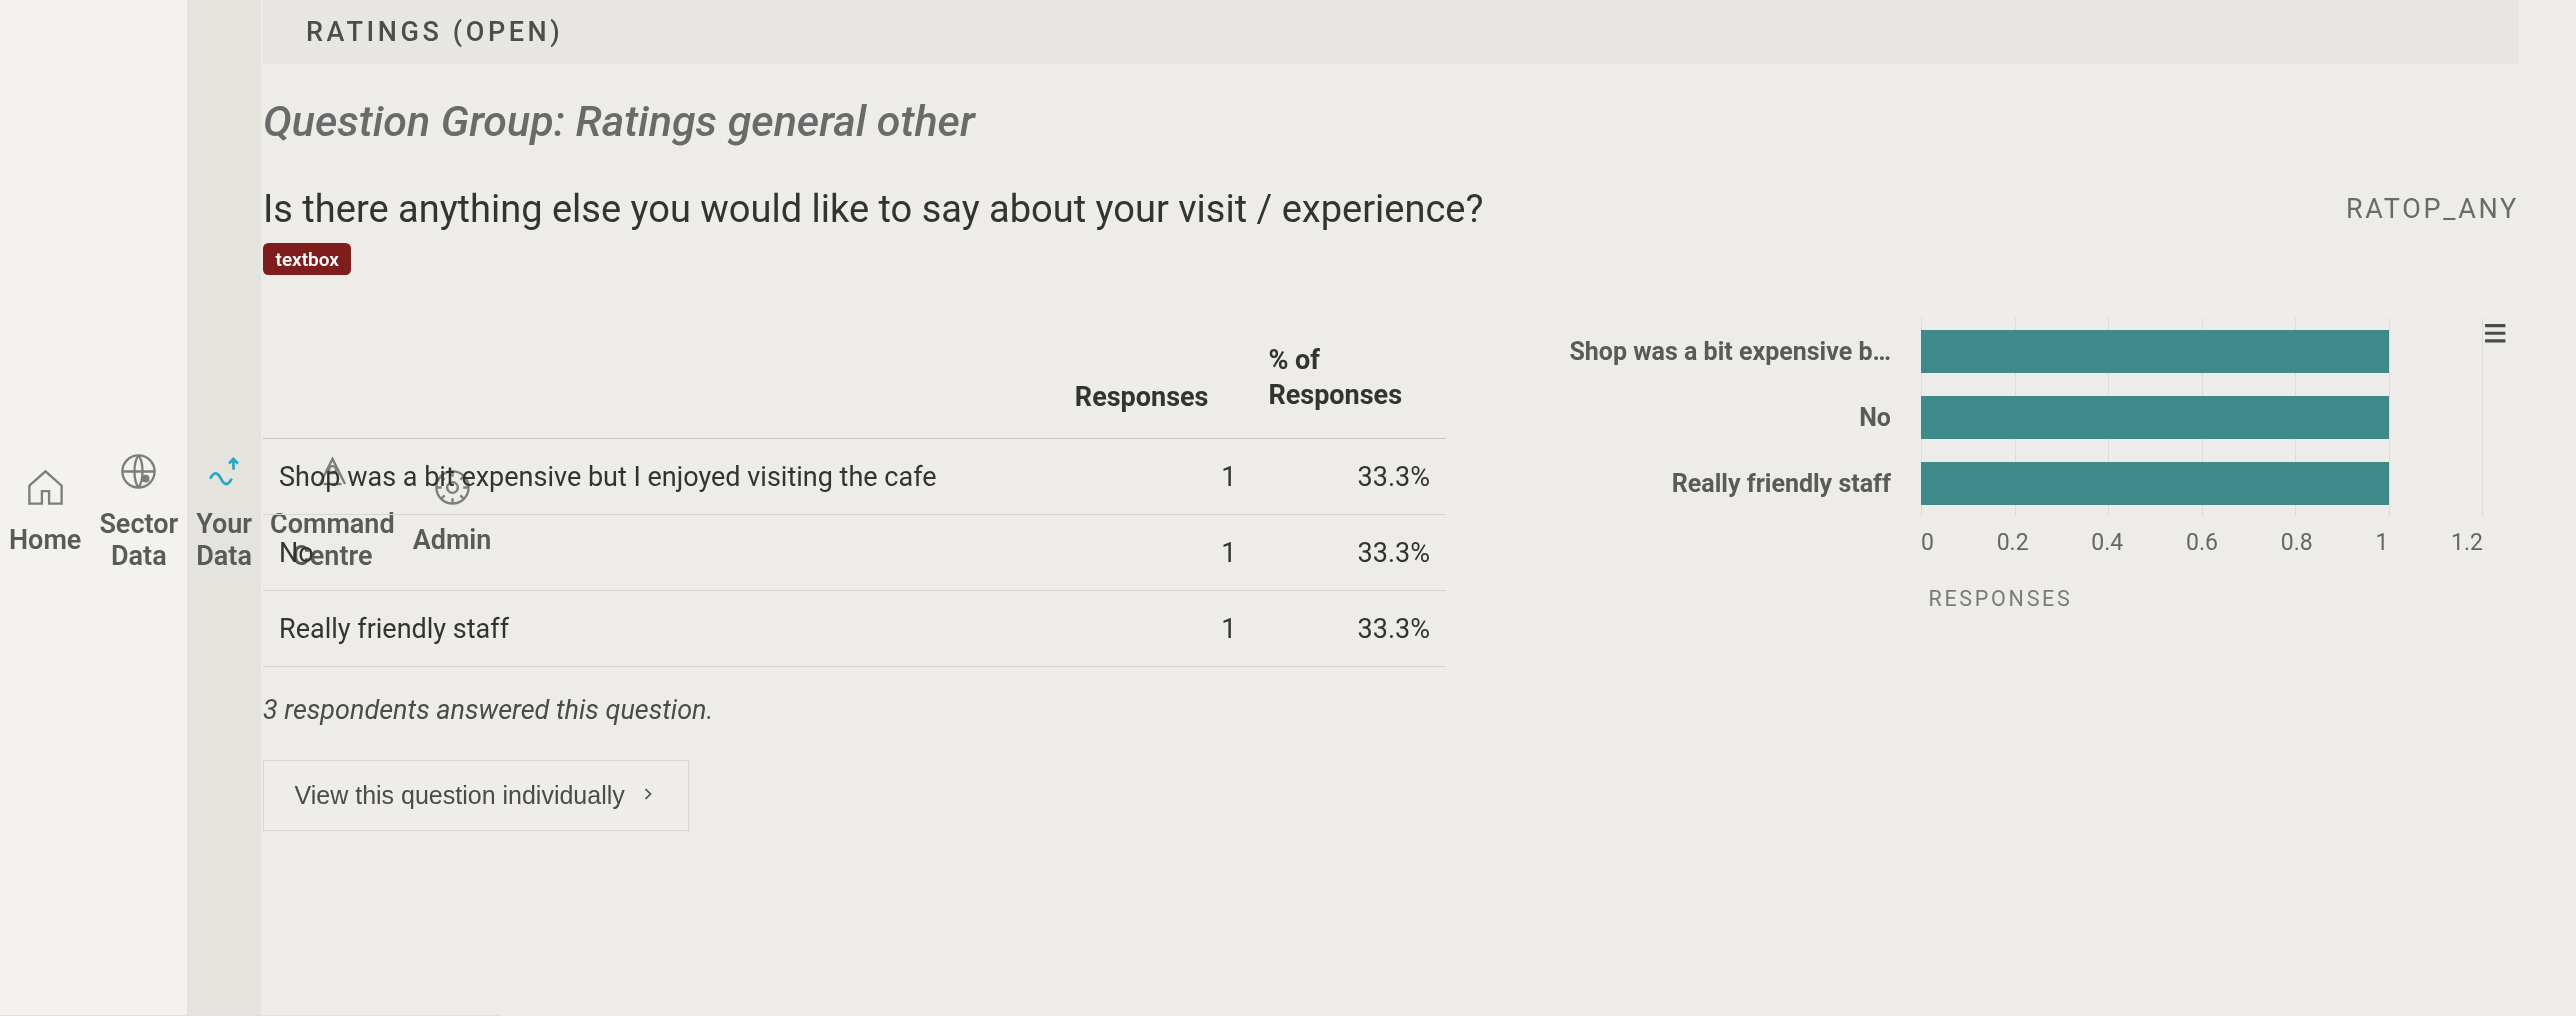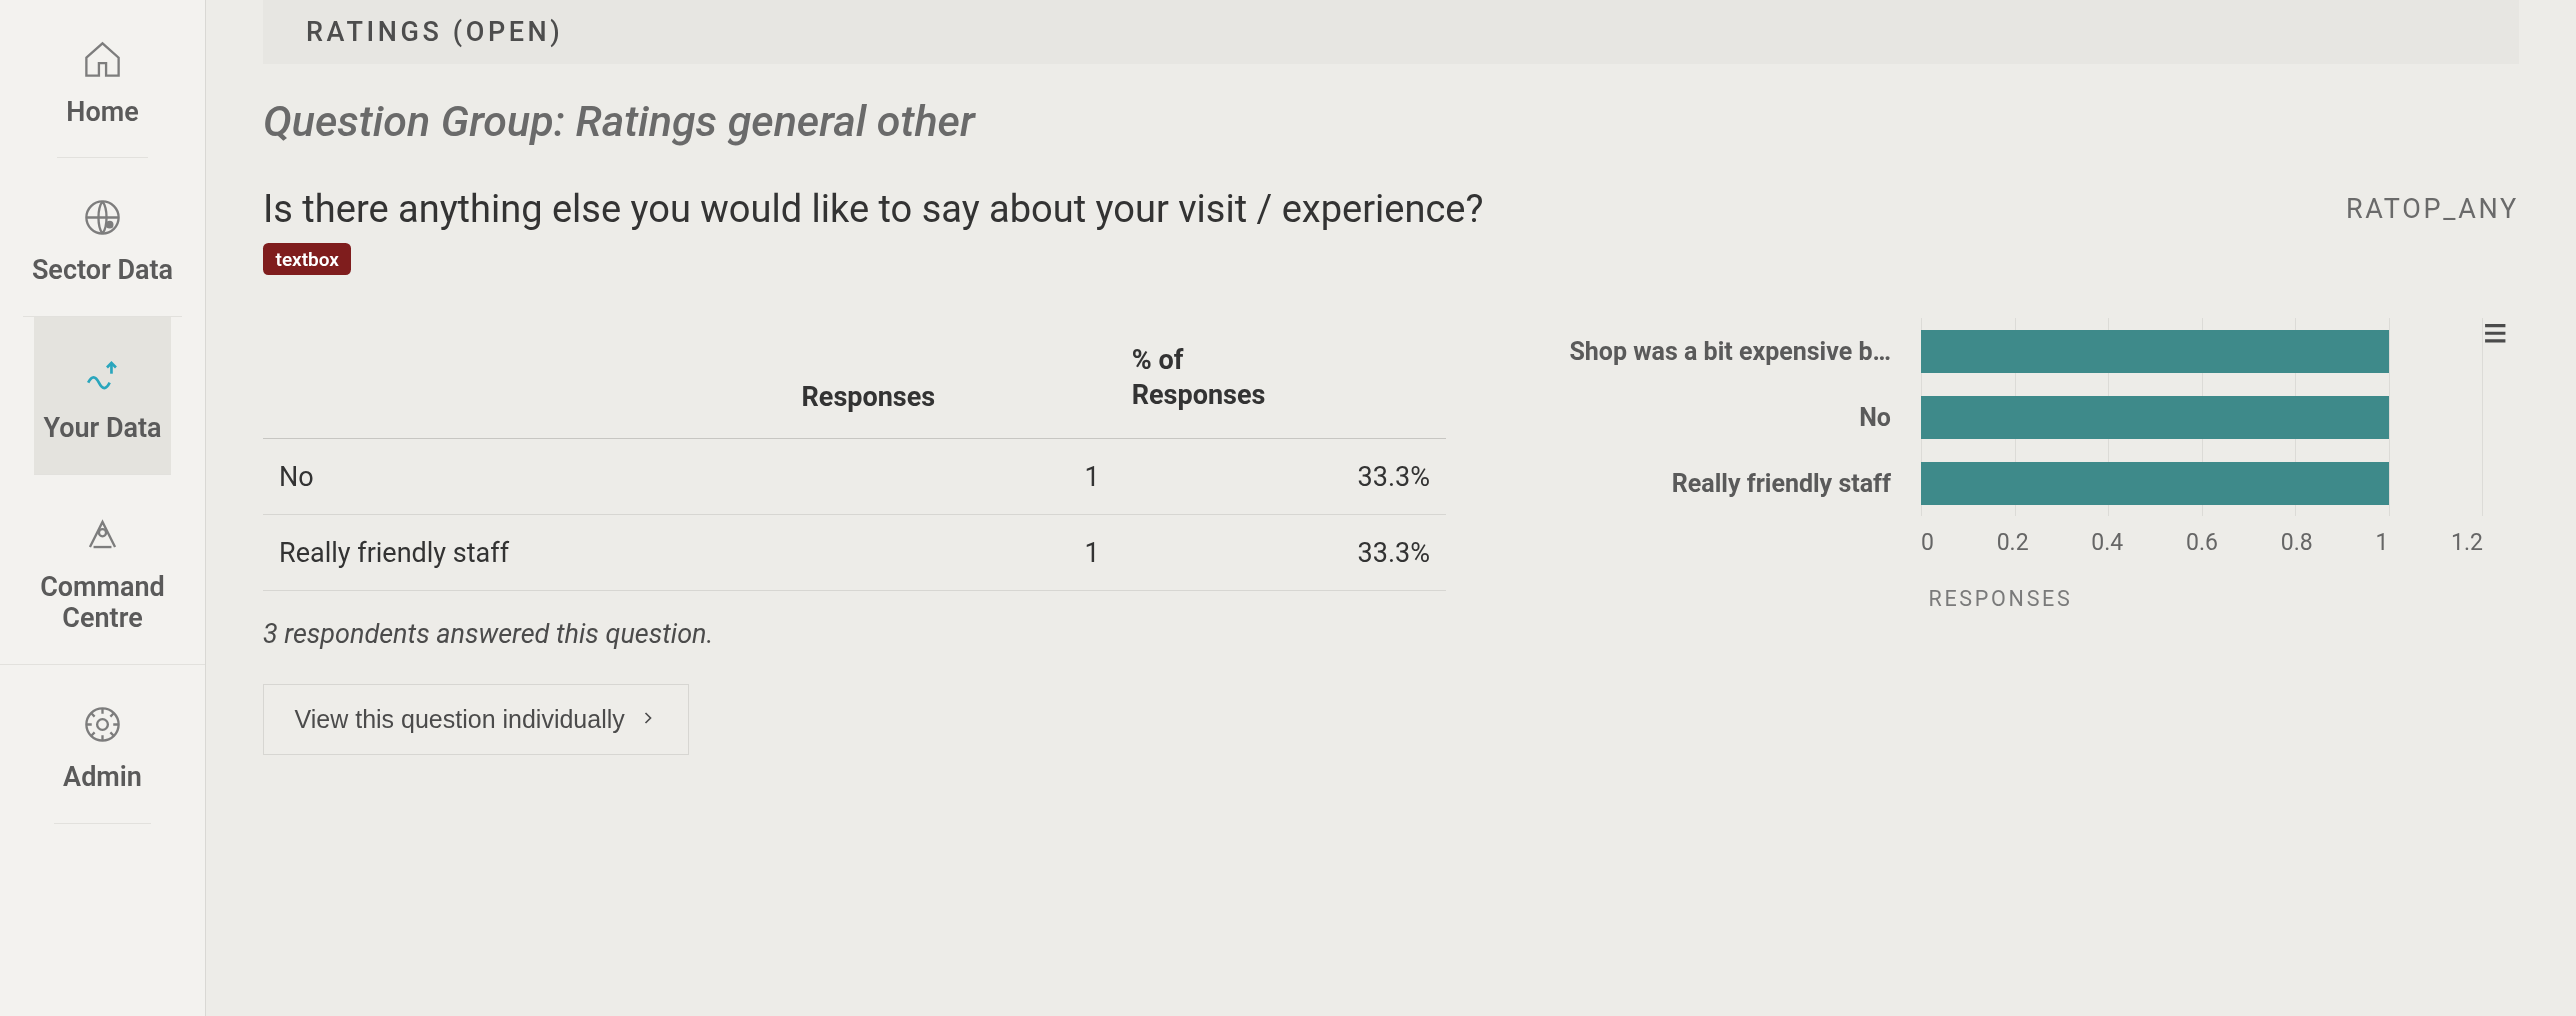--- a/index.html
+++ b/index.html
@@ -11,22 +11,21 @@
     height: 1016px;
     overflow: hidden;
   }
   .layout { display: flex; height: 100%; }
   
   .sidebar {
     width: 206px;
     background: #f3f2ef;
     border-right: 1.8px solid #d9d8d4;
     display: flex;
-    flex-direction: column;
-    align-items: center;
+    flex-direction: row;
   }
   .sidebar-item {
     display: flex;
     flex-direction: column;
     align-items: center;
     justify-content: center;
     padding: 34px 9px 29px 9px;
     border-bottom: 0.9px solid #e2e1dd;
     cursor: pointer;
     color: #5a5a5a;
@@ -303,20 +302,25 @@
             <tr>
               <th></th>
               <th>Responses</th>
               <th>
                 <span class="multi">% of</span>
                 <span class="multi">Responses</span>
               </th>
             </tr>
           </thead>
           <tbody>
+            <tr>
+              <td>Shop was a bit expensive but I enjoyed visiting the cafe</td>
+              <td class="num">1</td>
+              <td class="num">33.3%</td>
+            </tr>
             <tr>
               <td>No</td>
               <td class="num">1</td>
               <td class="num">33.3%</td>
             </tr>
             <tr>
               <td>Really friendly staff</td>
               <td class="num">1</td>
               <td class="num">33.3%</td>
             </tr>

